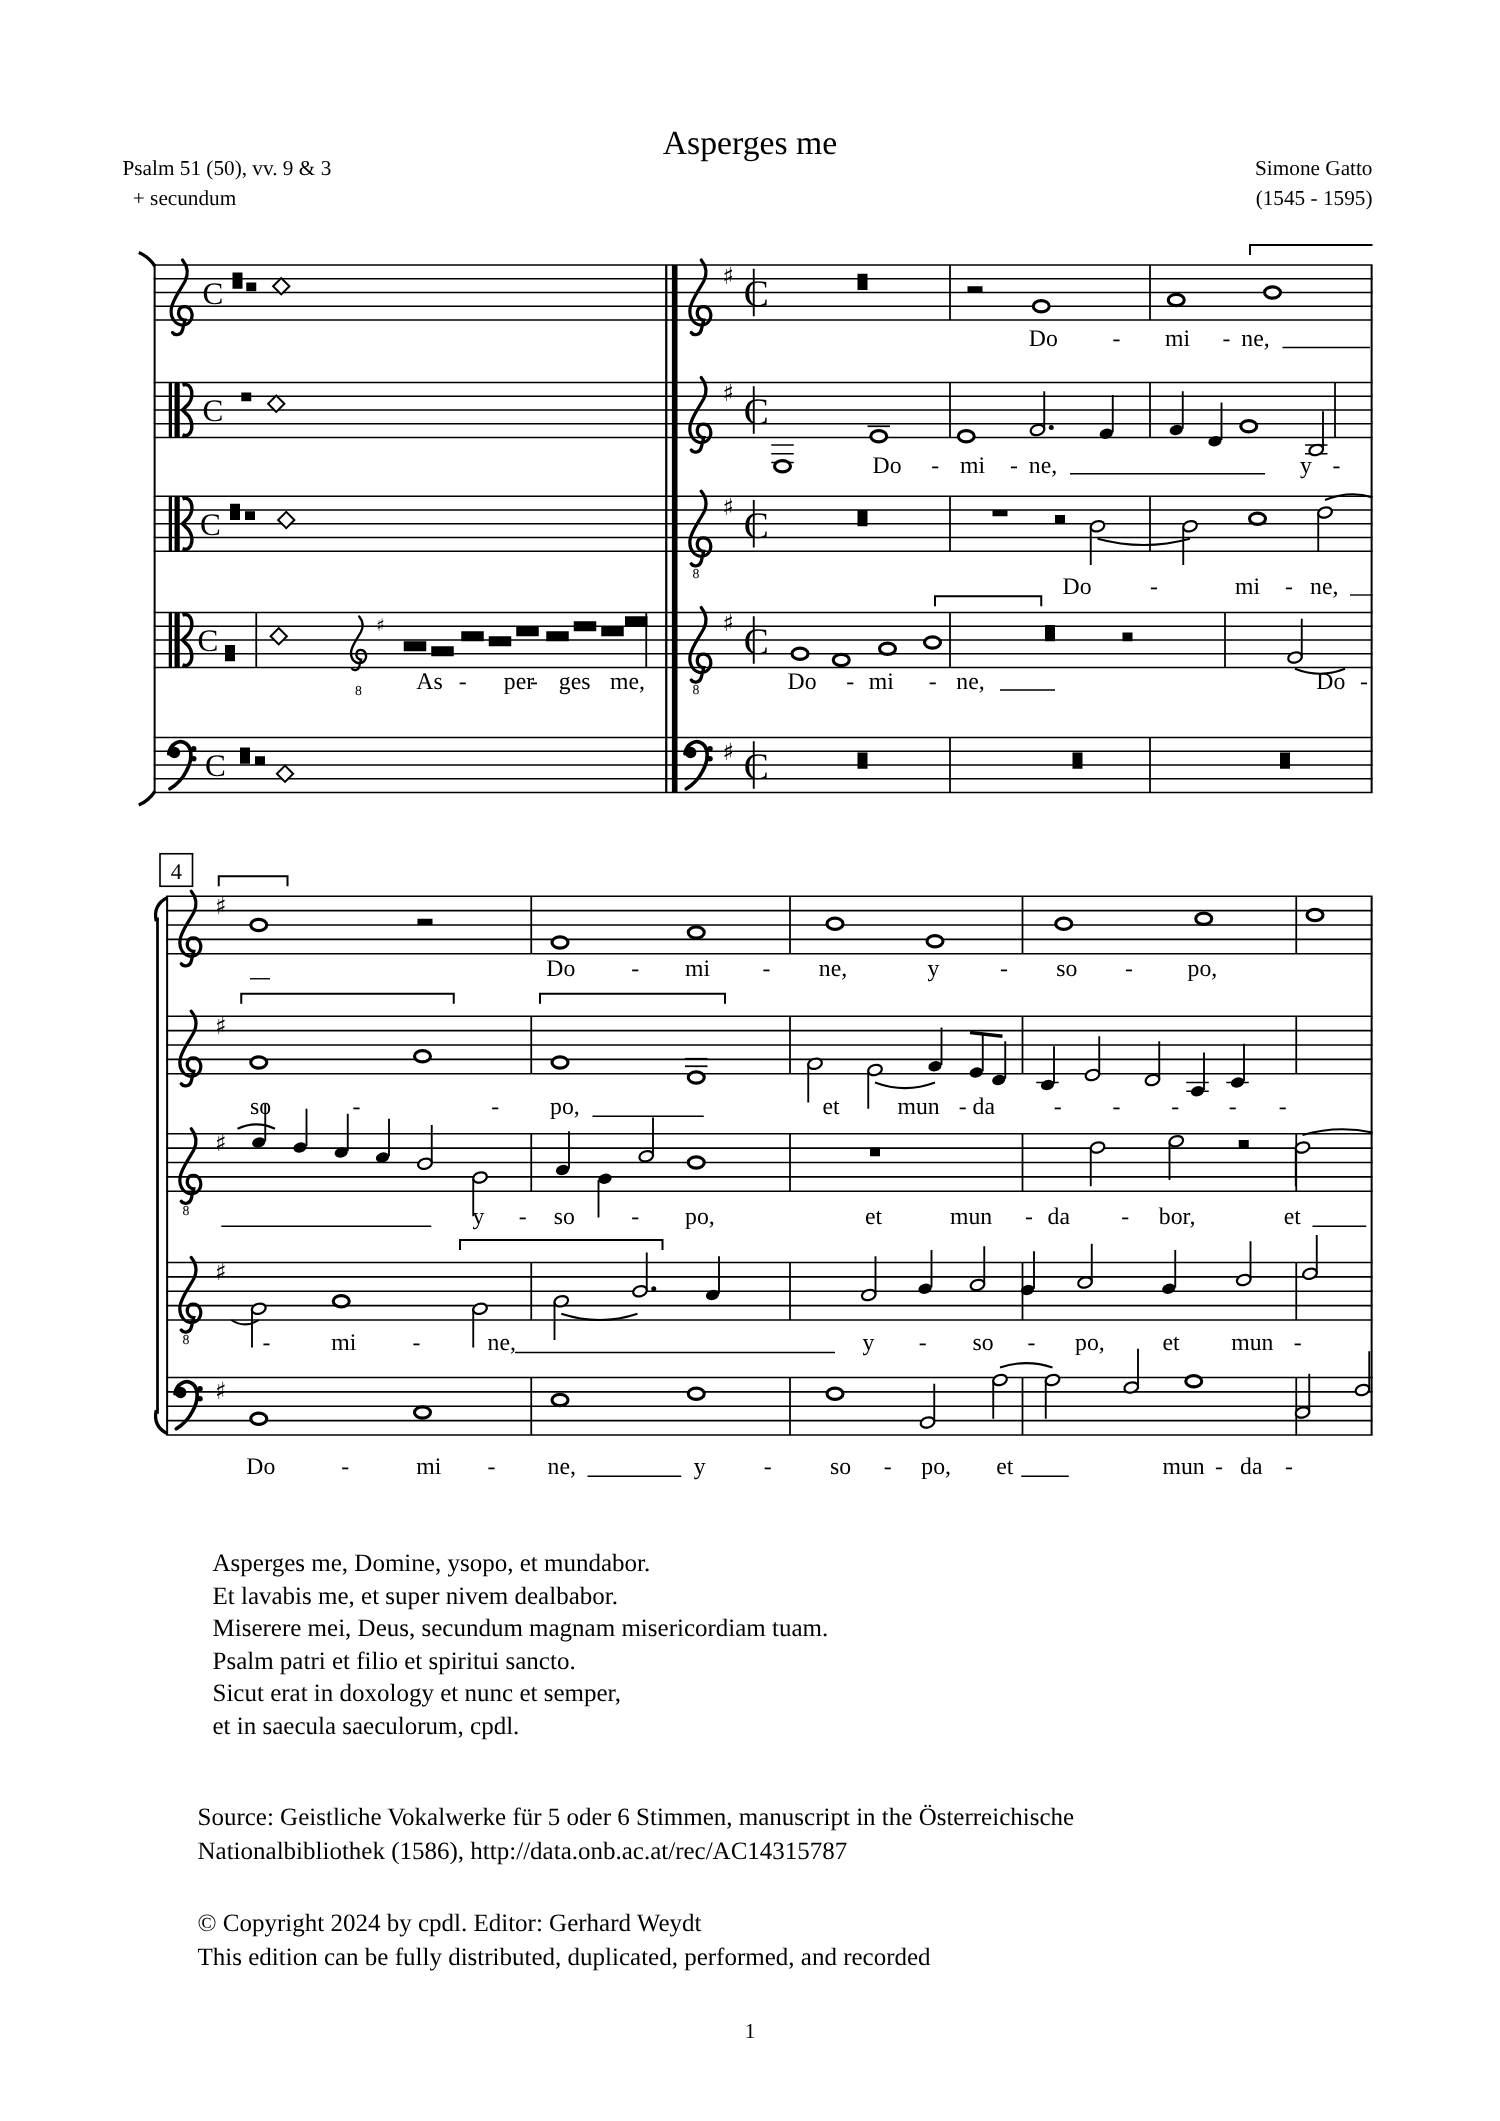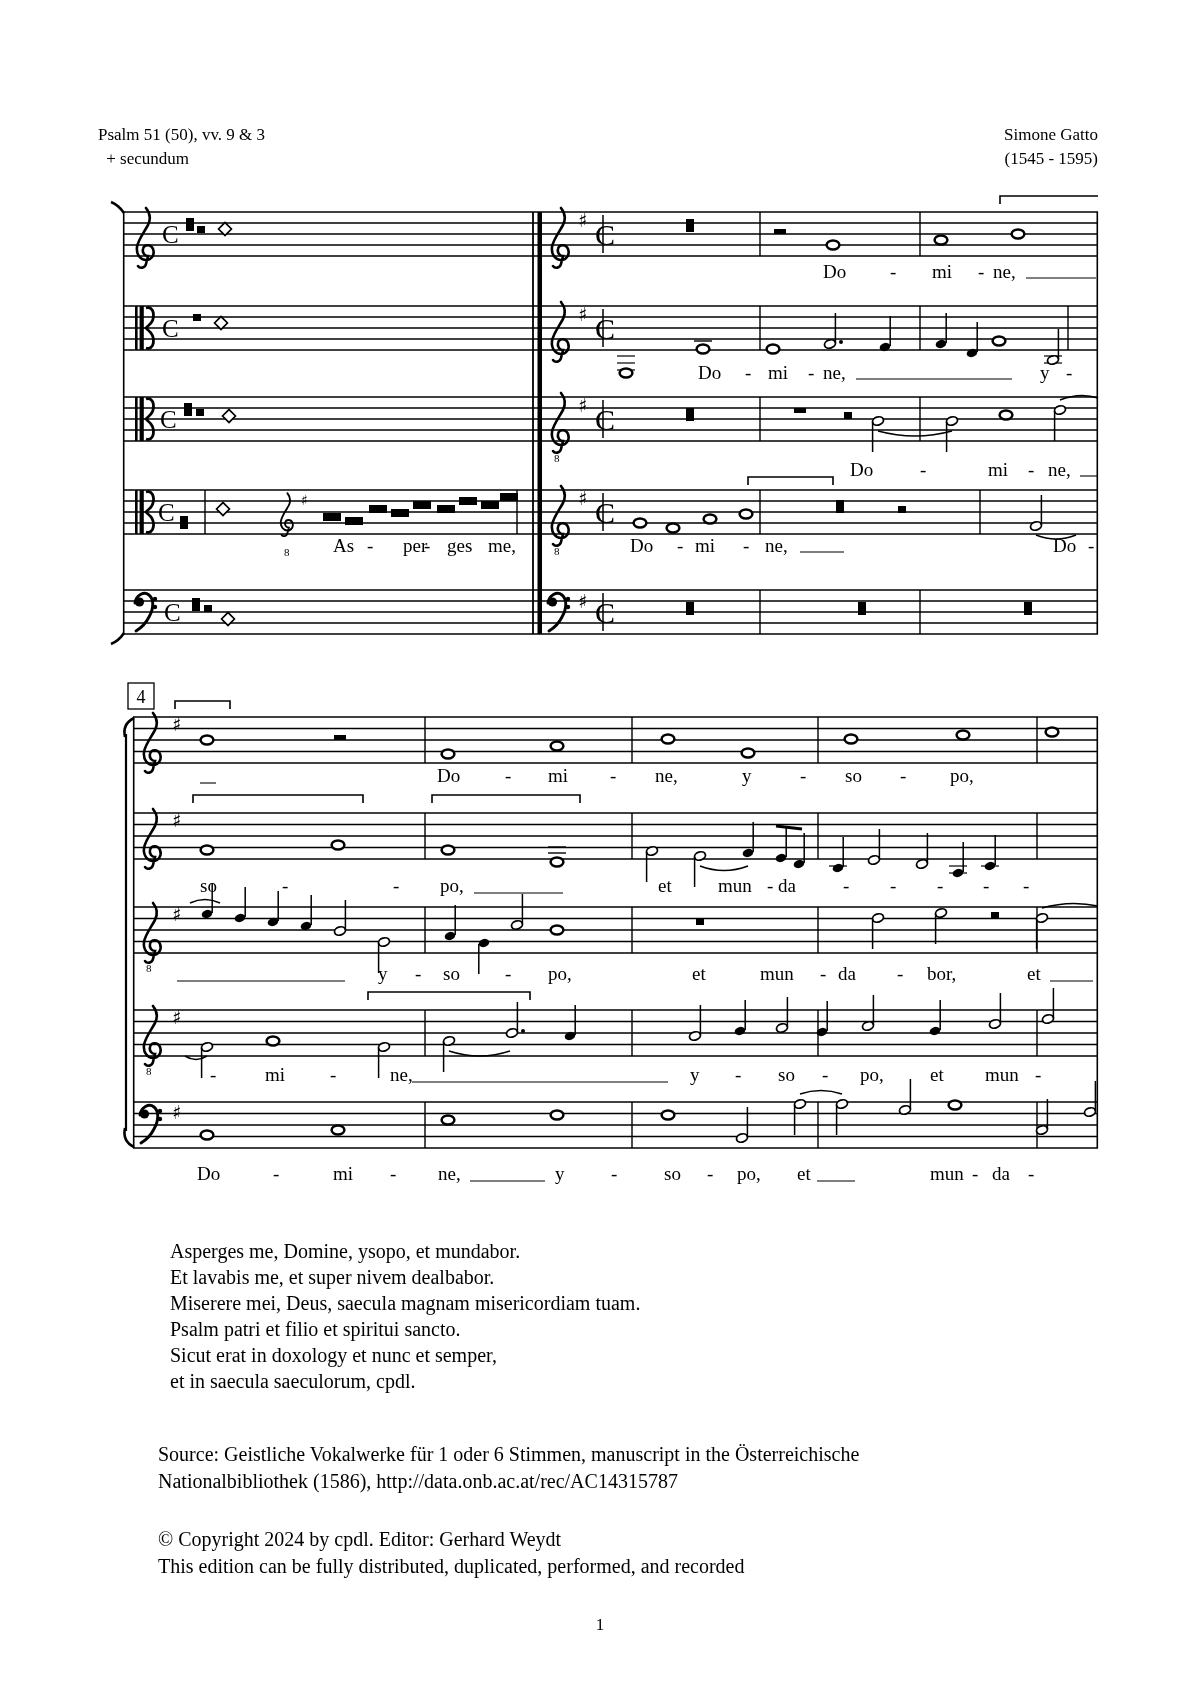--- a/index.html
+++ b/index.html
@@ -484,20 +484,21 @@
     <line x1="474" y1="893" x2="563" y2="893"></line>
     <line x1="177" y1="981" x2="345" y2="981"></line>
           <line x1="1050" y1="981" x2="1093" y2="981"></line>
     <line x1="412" y1="1082" x2="668" y2="1082"></line>
     <line x1="470" y1="1181" x2="545" y2="1181"></line>
           <line x1="817" y1="1181" x2="855" y2="1181"></line>
   </g>
 </g>
 </svg>
 
+<div class="t title" style="top:100px">Asperges me</div>
 <div class="t hdr" style="left:98px;top:126px">Psalm 51 (50), vv. 9 &amp; 3</div>
 <div class="t hdr" style="left:102px;top:150px"> + secundum</div>
 <div class="t hdr hdr-r" style="left:798px;top:126px;width:300px">Simone Gatto</div>
 <div class="t hdr hdr-r" style="left:798px;top:150px;width:300px">(1545 - 1595)</div>
 
 <div>
 
   <span class="t lyr" style="left:823px;top:262px">Do</span>
   <span class="t lyr" style="left:890px;top:262px">-</span>
   <span class="t lyr" style="left:932px;top:262px">mi</span>
@@ -597,28 +598,28 @@
   <span class="t lyr" style="left:797px;top:1164px">et</span>
   <span class="t lyr" style="left:930px;top:1164px">mun</span>
   <span class="t lyr" style="left:972px;top:1164px">-</span>
   <span class="t lyr" style="left:992px;top:1164px">da</span>
   <span class="t lyr" style="left:1028px;top:1164px">-</span>
 </div>
 
 <div>
   <div class="t blk" style="left:170px;top:1240px">Asperges me, Domine, ysopo, et mundabor.</div>
   <div class="t blk" style="left:170px;top:1266px">Et lavabis me, et super nivem dealbabor.</div>
-  <div class="t blk" style="left:170px;top:1292px">Miserere mei, Deus, saecula magnam misericordiam tuam.</div>
+  <div class="t blk" style="left:170px;top:1292px">Miserere mei, Deus, secundum magnam misericordiam tuam.</div>
   <div class="t blk" style="left:170px;top:1318px">Psalm patri et filio et spiritui sancto.</div>
   <div class="t blk" style="left:170px;top:1344px">Sicut erat in doxology et nunc et semper,</div>
   <div class="t blk" style="left:170px;top:1370px">et in saecula saeculorum, cpdl.</div>
 </div>
 
 <div>
-  <div class="t blk" style="left:158px;top:1443px">Source: Geistliche Vokalwerke für 1 oder 6 Stimmen, manuscript in the Österreichische</div>
+  <div class="t blk" style="left:158px;top:1443px">Source: Geistliche Vokalwerke für 5 oder 6 Stimmen, manuscript in the Österreichische</div>
   <div class="t blk" style="left:158px;top:1470px">Nationalbibliothek (1586), http://data.onb.ac.at/rec/AC14315787</div>
 </div>
 
 <div>
   <div class="t blk" style="left:158px;top:1528px">© Copyright 2024 by cpdl. Editor: Gerhard Weydt</div>
   <div class="t blk" style="left:158px;top:1555px">This edition can be fully distributed, duplicated, performed, and recorded</div>
 </div>
 
 <div class="t" style="left:0;top:1616px;width:1200px;text-align:center;font-size:17px">1</div>
 

